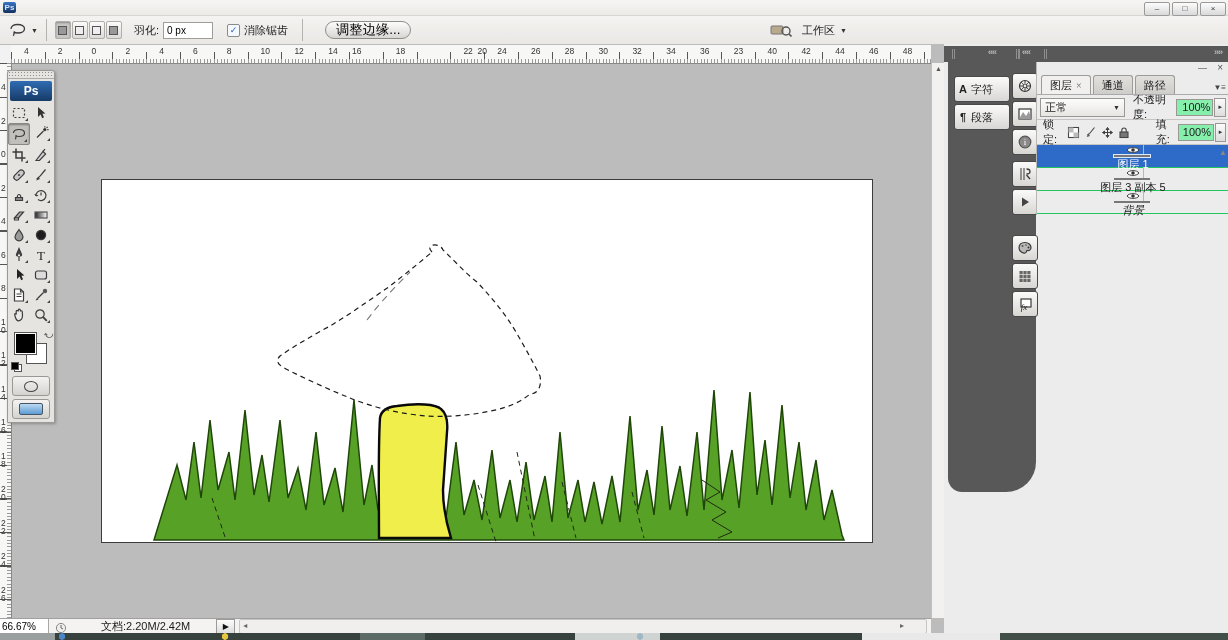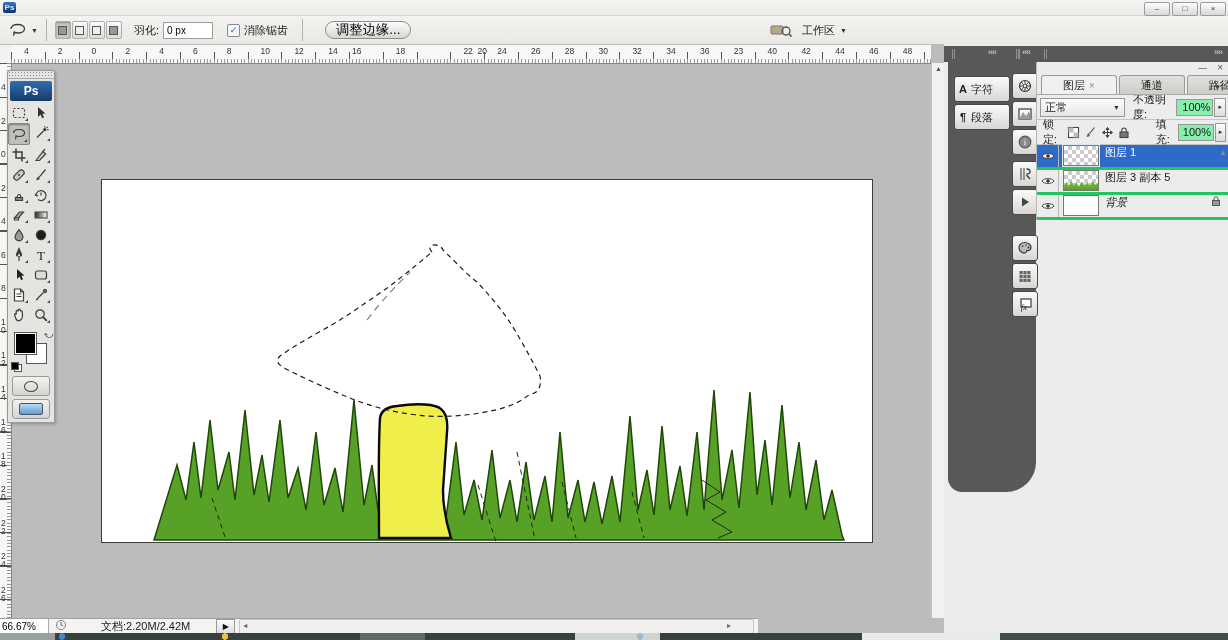--- a/index.html
+++ b/index.html
@@ -71,21 +71,21 @@
   .minibw{position:absolute;left:3px;bottom:2px;width:10px;height:9px;}
   .minibw::before{content:"";position:absolute;left:3px;top:2px;width:6px;height:6px;background:#fff;border:1px solid #555;}
   .minibw::after{content:"";position:absolute;left:0;top:0;width:6px;height:6px;background:#000;border:1px solid #555;}
   .tbbtn{margin:3px 4px;height:18px;border:1px solid #9a9894;border-radius:3px;background:linear-gradient(#f4f3f1,#d5d3d0);
          display:flex;align-items:center;justify-content:center;}
   .qmcirc{width:12px;height:9px;border:1.4px solid #444;border-radius:50%;}
   .scrnrect{width:22px;height:10px;border:1px solid #456;border-radius:2px;background:linear-gradient(#bcd9f2,#5d9bd3);}
   
   .vscroll{position:absolute;left:931px;top:19px;width:13px;height:555px;background:#f2f1ef;border-left:1px solid #c0c0c0;}
   .varrow{position:absolute;left:0;width:13px;height:11px;font-size:7px;text-align:center;line-height:11px;color:#555;}
-  .statusbar{position:absolute;left:0;top:574px;width:758px;height:15px;background:#f4f3f1;border-top:1px solid #a0a0a0;display:flex;align-items:flex-start;}
+  .statusbar{position:absolute;left:0;top:574px;width:931px;height:15px;background:#f4f3f1;border-top:1px solid #a0a0a0;display:flex;align-items:flex-end;}
   .zoomfield{width:44px;height:15px;border:0;border-right:1px solid #a8a8a8;background:#fff;font-size:10px;padding:0 2px;
              font-family:"Liberation Sans",sans-serif;}
   .clockicon{margin:0 6px;}
   .doctext{margin-left:28px;}
   .flybtn{margin-left:26px;width:17px;height:13px;border:1px solid #9a9a9a;background:linear-gradient(#fcfcfc,#ddd);
           display:flex;align-items:center;justify-content:center;font-size:8px;color:#111;}
   .hscroll{position:relative;flex:1;height:13px;margin:0 4px 0 4px;background:#f0efed;border:1px solid #c8c6c2;border-radius:2px;}
   .harrow{position:absolute;top:0;font-size:8px;line-height:12px;color:#666;}
   
   .dock{position:absolute;left:944px;top:44px;width:284px;height:596px;background:var(--panelbg);}
@@ -101,36 +101,36 @@
   .cbtn .clabel{font-size:11px;color:#222;}
   .ibtn{position:absolute;left:64px;width:24px;height:24px;border:1px solid #494949;border-radius:3px;
         background:linear-gradient(#fafaf9,#d8d6d3);display:flex;align-items:center;justify-content:center;color:#333;}
   .ibtn svg{stroke:#3a3a3a;fill:none;stroke-width:1.2;}
   
   .panel{position:absolute;left:92px;top:18px;width:192px;background:var(--panelbg);border-left:1px solid #b9b7b4;}
   .paneltop{height:12px;position:relative;}
   .pmin{position:absolute;right:22px;top:1px;font-size:9px;color:#555;}
   .pclose{position:absolute;right:6px;top:0;font-size:10px;color:#555;}
   .tabs{height:20px;display:flex;align-items:flex-end;padding-left:4px;position:relative;border-bottom:1px solid #aaa;}
-  .tab{height:18px;line-height:18px;padding:0 21px;border:1px solid #9d9b98;border-bottom:none;border-radius:3px 3px 0 0;
+  .tab{height:18px;line-height:18px;padding:0 8px;border:1px solid #9d9b98;border-bottom:none;border-radius:3px 3px 0 0;
        background:linear-gradient(#e2e0dd,#cfcdca);margin-right:2px;white-space:nowrap;font-family:Liberation Serif, serif;}
   .tab.active{background:#f1f0ee;position:relative;z-index:2;}
   .tab .tclose{margin-left:4px;color:#666;font-size:10px;}
   .pmenu{position:absolute;right:3px;bottom:2px;font-size:8px;color:#444;}
   .blendrow,.lockrow{display:flex;align-items:center;height:24px;border-bottom:1px solid #c6c4c1;padding:0 3px;}
   .blendsel{width:86px;height:17px;border:1px solid #9a9894;background:linear-gradient(#fdfdfd,#e7e5e2);
             display:flex;align-items:center;justify-content:space-between;padding:0 4px;}
   .fieldbox{width:36px;height:15px;border:1px solid #9a9894;background:#86efac;text-align:right;padding:0 2px;line-height:15px;}
   .stepbtn{width:11px;height:17px;border:1px solid #9a9894;background:linear-gradient(#fbfbfb,#ddd);
            font-size:7px;text-align:center;line-height:16px;color:#333;margin-left:1px;}
   .locklabel{margin:0 3px;}
   .lockicos{display:flex;gap:4px;align-items:center;}
   .lockicos svg{stroke:#444;fill:none;stroke-width:1.1;}
   .layers{position:relative;}
-  .lrow{display:flex;align-items:flex-start;height:22px;border-bottom:3px solid #22c55e;}
+  .lrow{display:flex;align-items:center;height:22px;border-bottom:1px solid #22c55e;flex-direction:column;}
   .lrow.sel{background:var(--selblue);color:#fff;}
   .eyecell{width:21px;height:22px;border-right:1px solid #b9b7b4;display:flex;align-items:center;justify-content:center;}
   .thumb{width:34px;height:19px;margin:0 6px 0 4px;border:1px solid #777;background:#fff;position:relative;overflow:hidden;}
   .checker{background-color:#fff;background-image:
       linear-gradient(45deg,#ccc 25%,transparent 25%,transparent 75%,#ccc 75%),
       linear-gradient(45deg,#ccc 25%,transparent 25%,transparent 75%,#ccc 75%);
       background-size:8px 8px;background-position:0 0,4px 4px;}
   .thumb.selthumb{outline:1px solid #dce9fa;}
   .grassfill{position:absolute;left:0;bottom:0;width:100%;height:55%;
       background:linear-gradient(#8fc24a,#57a027);

